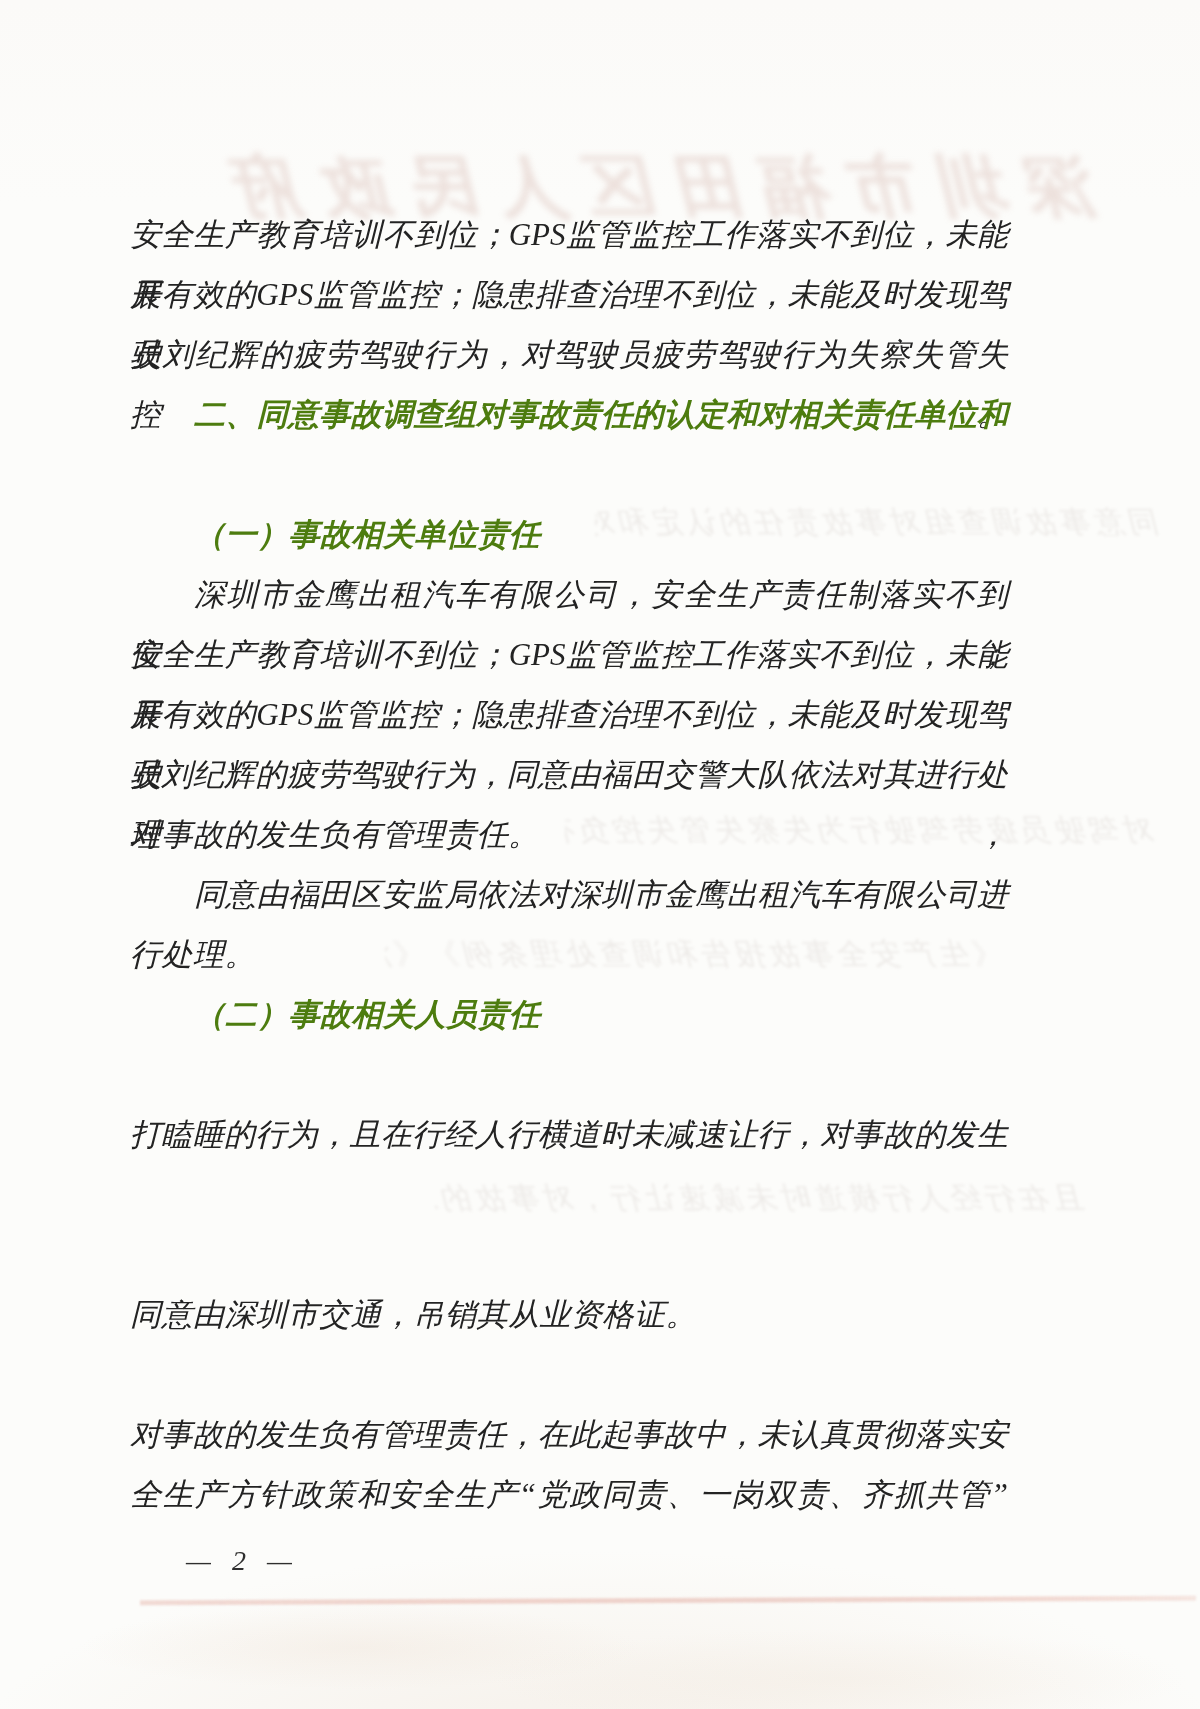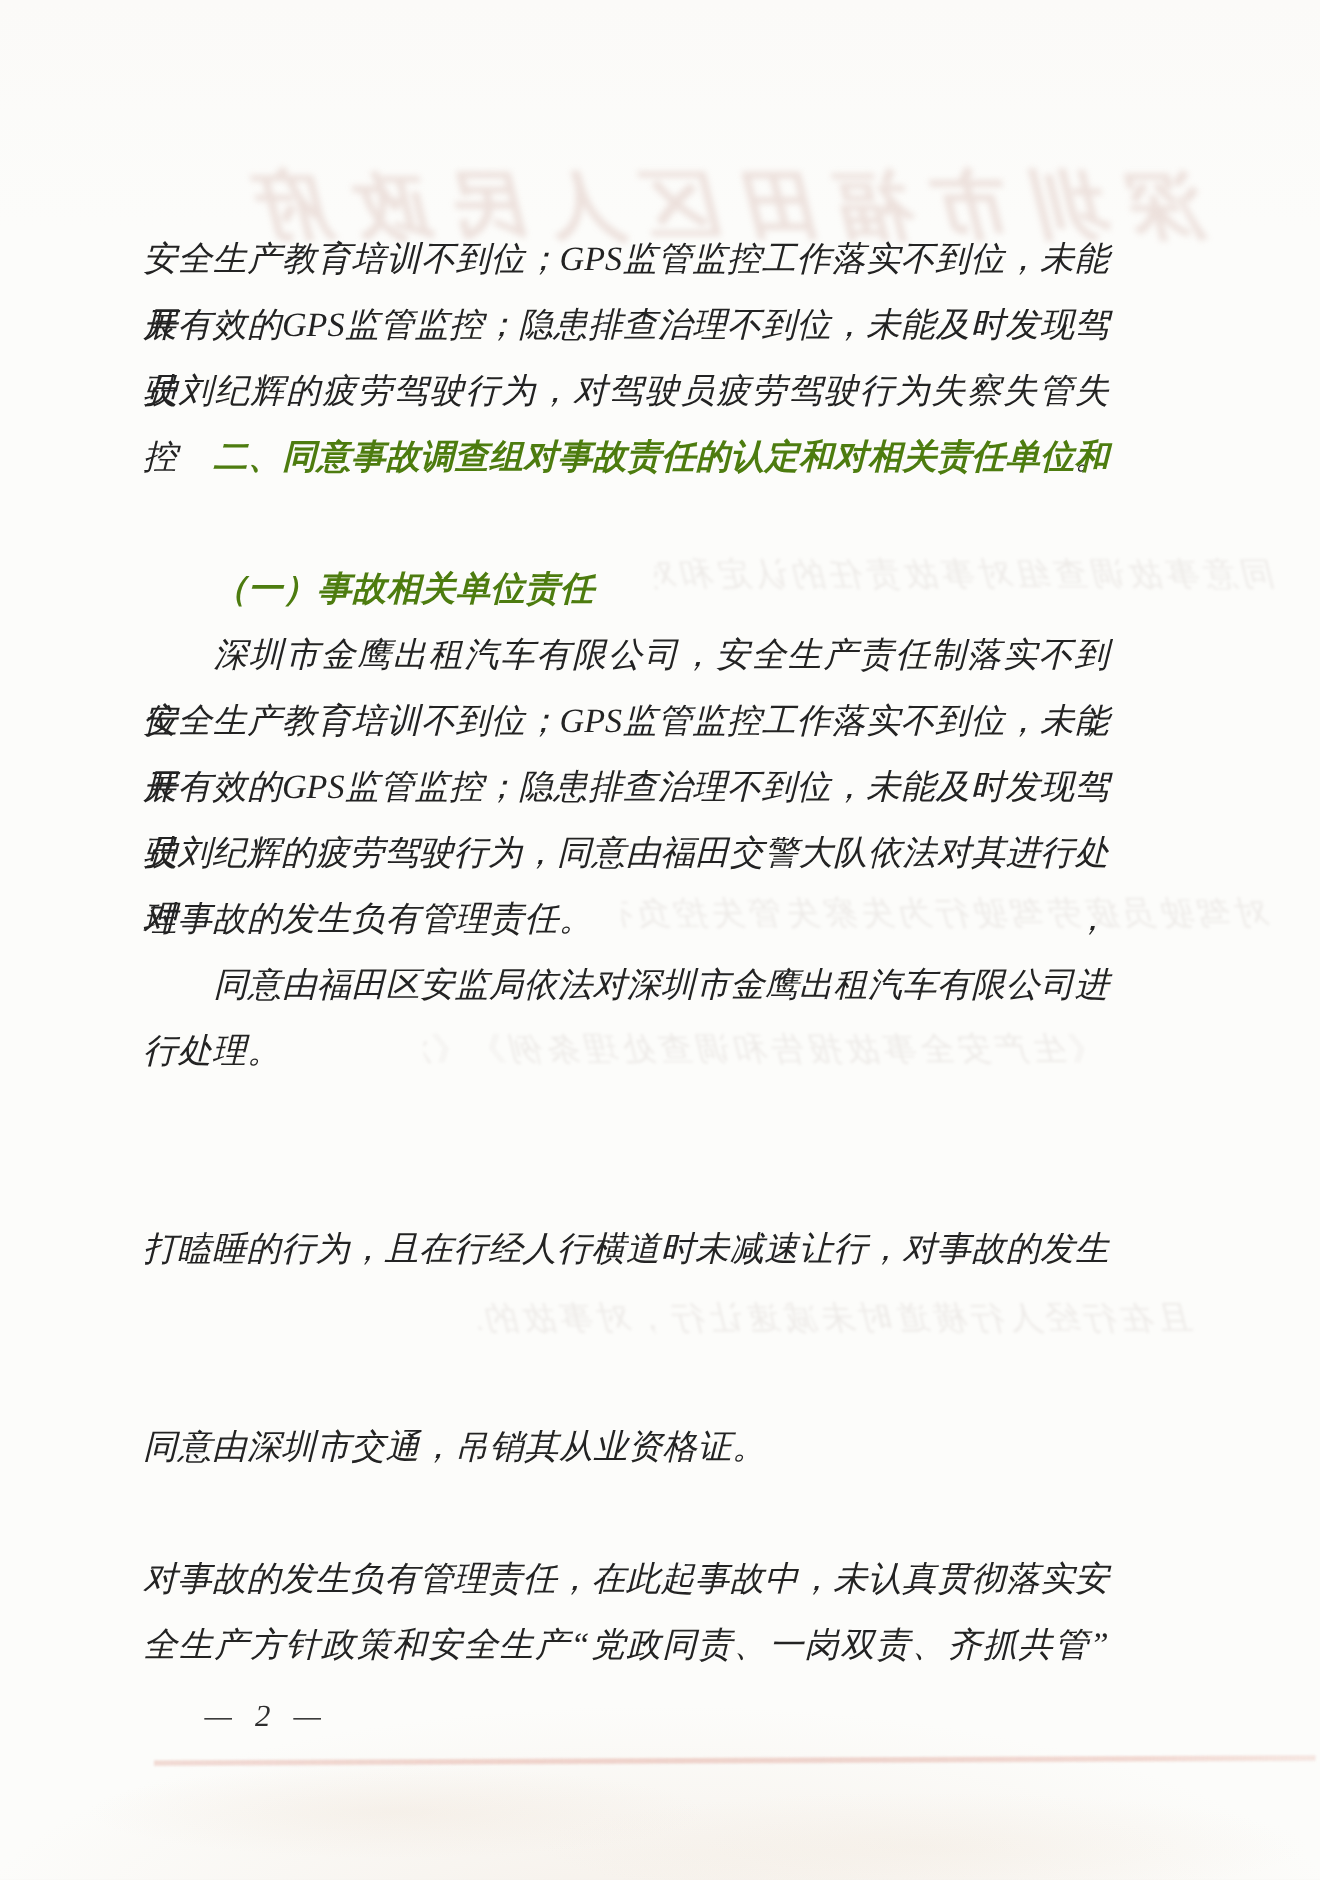--- a/index.html
+++ b/index.html
@@ -107,20 +107,21 @@
       <div class="line full" style="top: 325px;">员刘纪辉的疲劳驾驶行为，对驾驶员疲劳驾驶行为失察失管失控。</div>
       <div class="line bold indent full" style="top: 385px;">二、同意事故调查组对事故责任的认定和对相关责任单位和</div>
       <div class="line bold indent" style="top: 505px;">（一）事故相关单位责任</div>
       <div class="line indent full" style="top: 565px;">深圳市金鹰出租汽车有限公司，安全生产责任制落实不到位；</div>
       <div class="line full" style="top: 625px;">安全生产教育培训不到位；GPS监管监控工作落实不到位，未能开</div>
       <div class="line full" style="top: 685px;">展有效的GPS监管监控；隐患排查治理不到位，未能及时发现驾驶</div>
       <div class="line full" style="top: 745px;">员刘纪辉的疲劳驾驶行为，同意由福田交警大队依法对其进行处理，</div>
       <div class="line" style="top: 805px;">对事故的发生负有管理责任。</div>
       <div class="line indent full" style="top: 865px;">同意由福田区安监局依法对深圳市金鹰出租汽车有限公司进</div>
       <div class="line" style="top: 925px;">行处理。</div>
+      <div class="line bold indent" style="top: 985px;">（二）事故相关人员责任</div>
       <div class="line full" style="top: 1105px;">打瞌睡的行为，且在行经人行横道时未减速让行，对事故的发生</div>
       <div class="line" style="top: 1285px;">同意由深圳市交通，吊销其从业资格证。</div>
       <div class="line full" style="top: 1405px;">对事故的发生负有管理责任，在此起事故中，未认真贯彻落实安</div>
       <div class="line full" style="top: 1465px;">全生产方针政策和安全生产“党政同责、一岗双责、齐抓共管”</div>
     </div>
 
   <div class="footer">— 2 —</div>
 
   <div class="pink-line"></div>
   <div class="bottom-mottle"></div>

